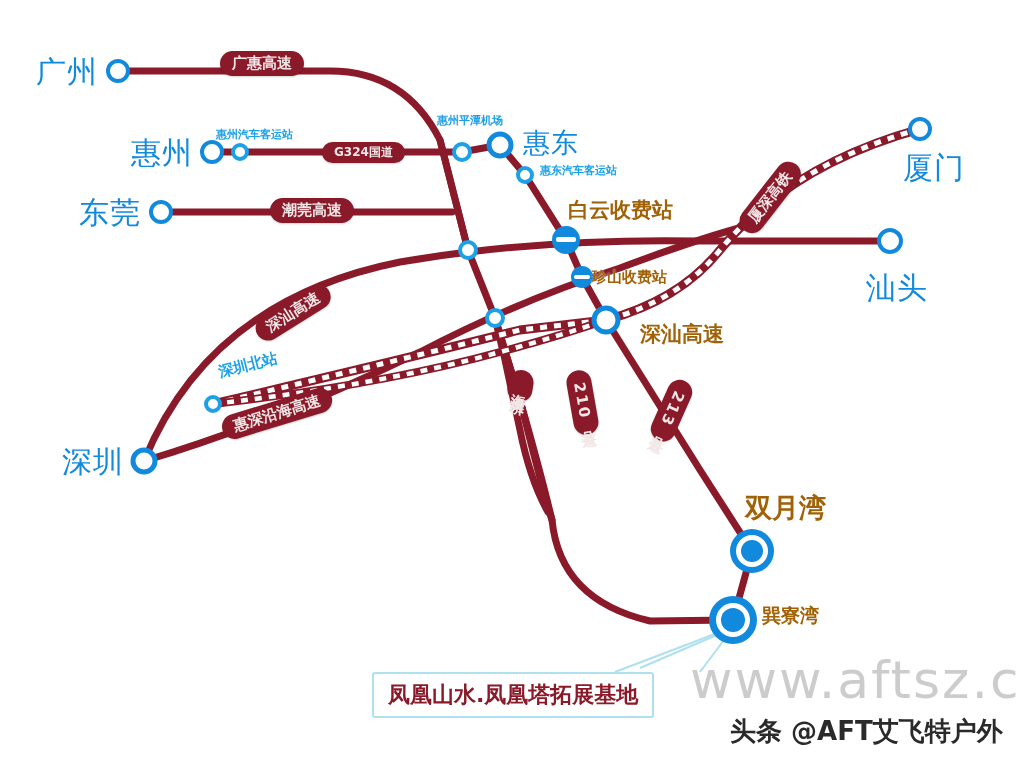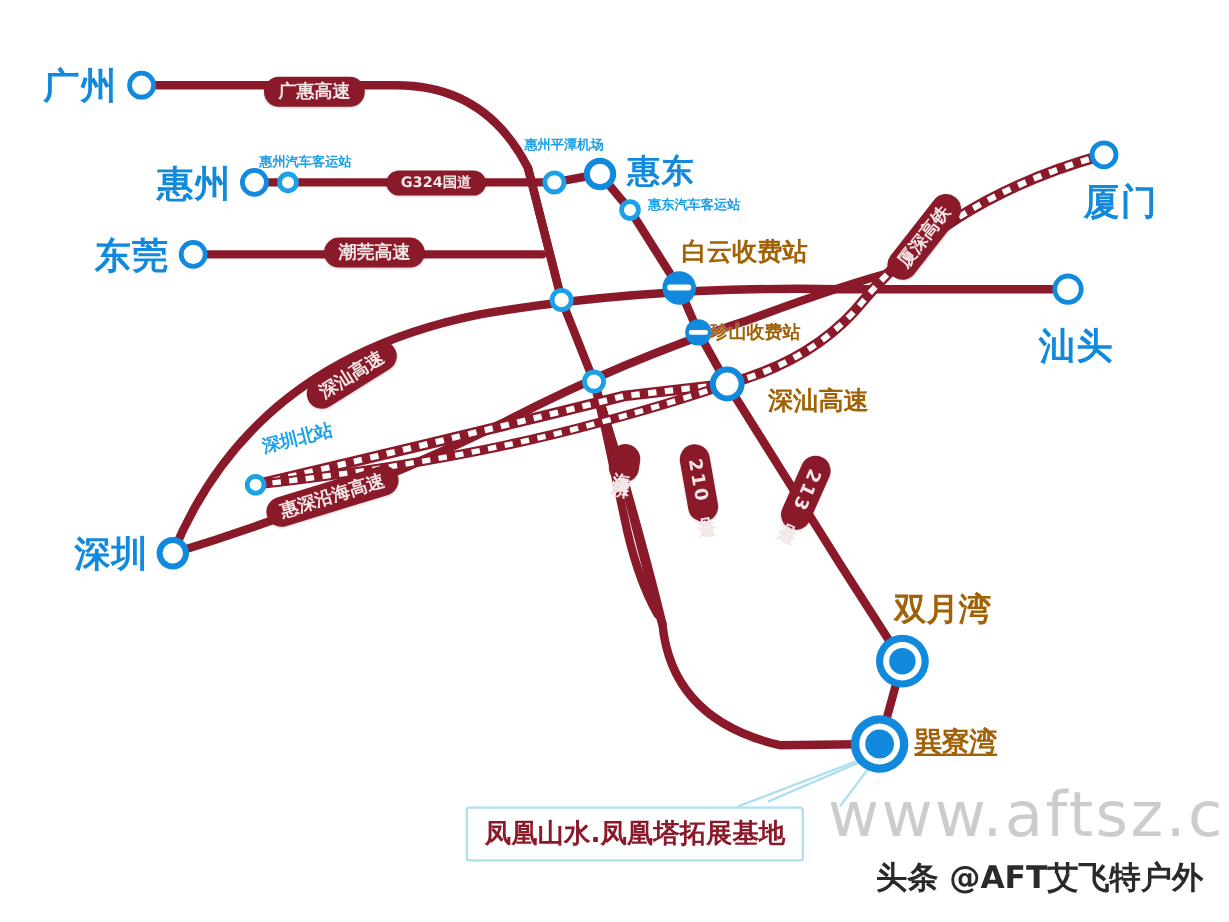--- a/index.html
+++ b/index.html
@@ -9,21 +9,21 @@
     font-family:"DejaVu Sans","Liberation Sans",sans-serif;
     overflow:hidden;
     position:relative;
   }
   #map-root{position:absolute;inset:0;}
   svg#map-svg{position:absolute;left:0;top:0;width:1024px;height:768px;}
 
   .city-label{
     position:absolute;
     color:#1189dd;
-    font-weight:bold;
+    font-weight:normal;
     font-size:30px;
     letter-spacing:1px;
     white-space:nowrap;
     text-shadow:0 0 2px rgba(255,255,255,.9);
   }
   .poi-label{
     position:absolute;
     color:#a16207;
     font-weight:bold;
     font-size:21px;
@@ -172,37 +172,37 @@
   <div class="city-label" style="left:36px;top:52px;">广州</div>
   <div class="city-label" style="left:131px;top:133px;">惠州</div>
   <div class="city-label" style="left:79px;top:193px;">东莞</div>
   <div class="city-label" style="left:62px;top:442px;">深圳</div>
   <div class="city-label" style="left:903px;top:148px;">厦门</div>
   <div class="city-label" style="left:866px;top:268px;text-align:right;">汕头</div>
   <div class="city-label" style="left:523px;top:125px;font-size:27px;">惠东</div>
 
   <div class="poi-label" style="left:640px;top:320px;">深汕高速</div>
   <div class="poi-label" style="left:745px;top:490px;font-size:27px;">双月湾</div>
-  <div class="poi-label" style="left:762px;top:603px;font-size:23px;text-decoration:underline;">巽寮湾</div>
+  <div class="poi-label" style="left:762px;top:603px;font-size:19px;">巽寮湾</div>
   <div class="poi-label" style="left:568px;top:196px;">白云收费站</div>
   <div class="poi-label" style="left:592px;top:268px;font-size:15px;">珍山收费站</div>
 
   <div class="small-label" style="left:216px;top:127px;">惠州汽车客运站</div>
   <div class="small-label" style="left:437px;top:113px;">惠州平潭机场</div>
   <div class="small-label" style="left:540px;top:163px;">惠东汽车客运站</div>
   <div class="small-label" style="left:218px;top:356px;font-size:15px;transform:rotate(-14deg);">深圳北站</div>
 
-  <div class="road-badge" style="left:220px;top:64px;">广惠高速</div>
+  <div class="road-badge" style="left:220px;top:51px;">广惠高速</div>
   <div class="road-badge" style="left:322px;top:142px;font-size:12px;">G324国道</div>
   <div class="road-badge" style="left:270px;top:198px;">潮莞高速</div>
   <div class="road-badge" style="left:251px;top:300px;transform:rotate(-32deg);">深汕高速</div>
   <div class="road-badge" style="left:220px;top:401px;transform:rotate(-17deg);">惠深沿海高速</div>
   <div class="road-badge" style="left:728px;top:185px;transform:rotate(-52deg);">厦深高铁</div>
   <div class="road-badge vert" style="left:508px;top:370px;transform:rotate(9deg);">海湾大桥</div>
   <div class="road-badge vert" style="left:570px;top:370px;transform:rotate(-10deg);">210县道</div>
   <div class="road-badge vert" style="left:659px;top:378px;transform:rotate(24deg);">213县道</div>
 
-  <div class="callout-box" style="left:388px;top:672px;text-align:center;">凤凰山水.凤凰塔拓展基地</div>
+  <div class="callout-box" style="left:372px;top:672px;text-align:center;">凤凰山水.凤凰塔拓展基地</div>
 
   <div class="wm-url" style="left:690px;top:650px;">www.aftsz.cn</div>
   <div class="wm-handle" style="left:730px;top:714px;text-align:right;">头条 @AFT艾飞特户外</div>
 
 </div>
 
 </body></html>

